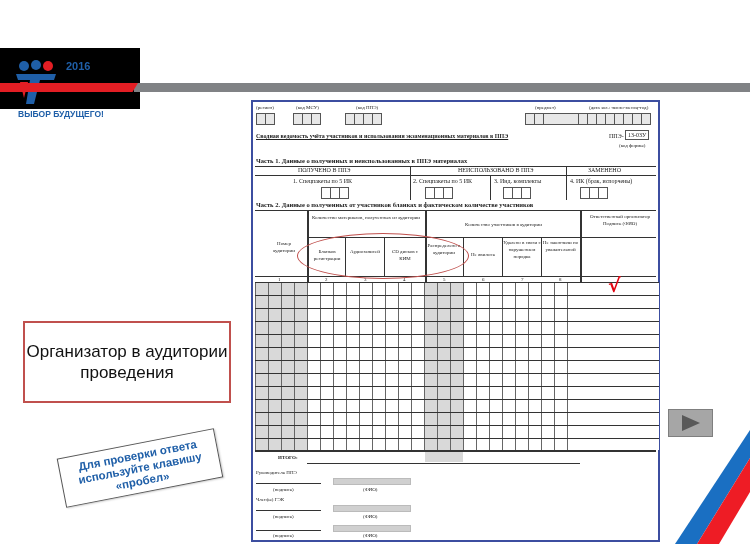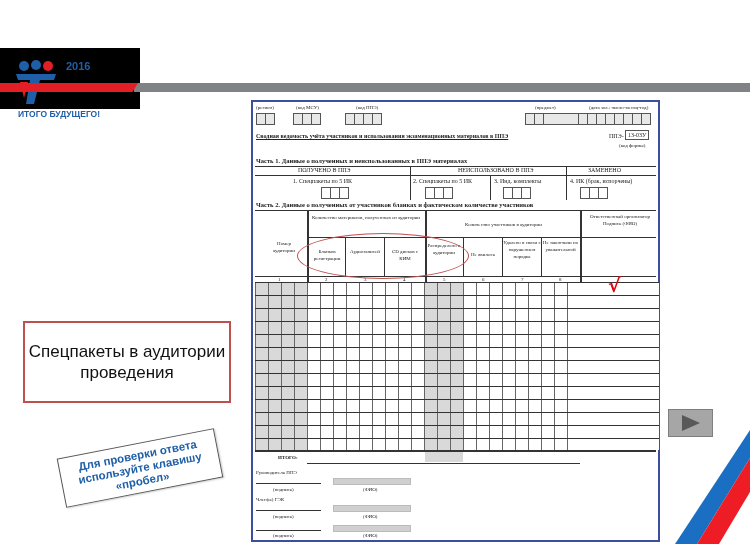--- a/index.html
+++ b/index.html
@@ -62,29 +62,29 @@
 
   <div class="logo-area">
     <svg class="logo-figs" viewBox="0 0 40 45">
       <circle cx="8" cy="6" r="5" fill="#1f5fa8"></circle>
       <circle cx="20" cy="5" r="5" fill="#1f5fa8"></circle>
       <circle cx="32" cy="6" r="5" fill="#e31e24"></circle>
       <path d="M0 14 L40 14 L38 20 L24 20 L18 44 L10 44 L14 20 L2 20 Z" fill="#1f5fa8"></path>
       <path d="M4 22 L12 22 L8 38 Z" fill="#e31e24"></path>
     </svg>
     <div class="logo-year">2016</div>
-    <div class="logo-slogan">ИТОГО БУДУЩЕГО!</div>
+    <div class="logo-slogan">ВЫБОР БУДУЩЕГО!</div>
   </div>
 
   <div class="bar-grey"></div>
   <div class="bar-red"></div>
 
 
   <div class="answer-box">
-    <div class="answer-text">Спецпакеты в аудитории проведения</div>
+    <div class="answer-text">Организатор в аудитории проведения</div>
   </div>
 
   <div class="hint-box">
     <div class="hint-text">Для проверки ответа используйте клавишу «пробел»</div>
   </div>
 
   <div class="form">
 
     <div class="f-small" style="left:3px;top:3px;">(регион)</div>
     <div class="f-small" style="left:43px;top:3px;">(код МСУ)</div>

